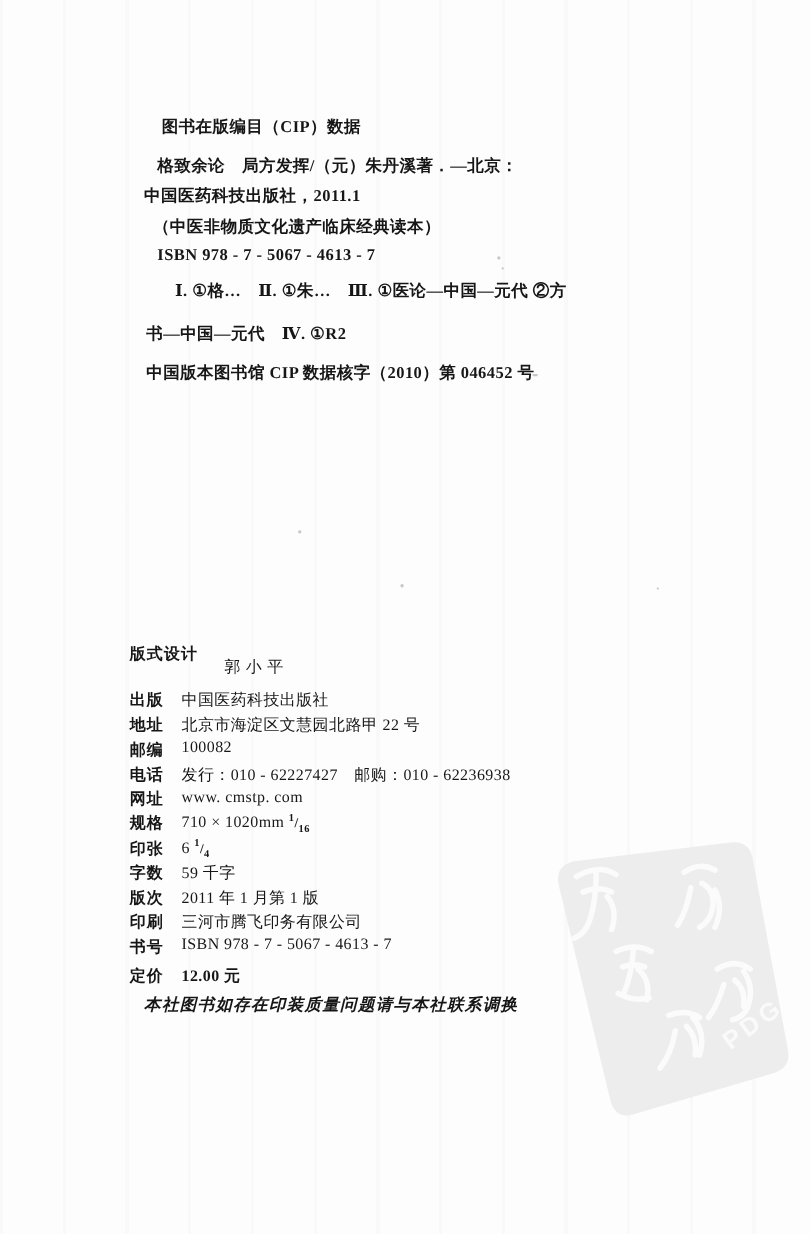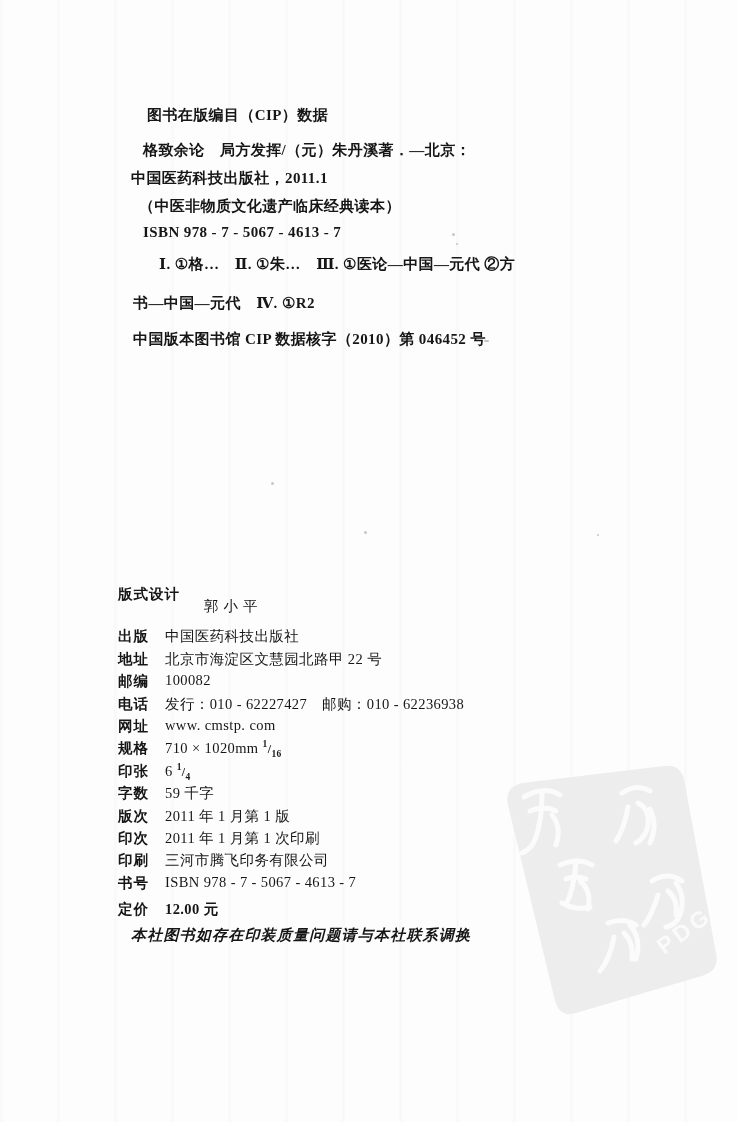--- a/index.html
+++ b/index.html
@@ -119,24 +119,20 @@
     </div>
     <div class="row">
       <span class="lbl">字数</span>
       <span class="val">59  千字</span>
     </div>
     <div class="row">
       <span class="lbl">版次</span>
       <span class="val">2011 年 1 月第 1 版</span>
     </div>
     <div class="row">
-      <span class="lbl">印次</span>
-      <span class="val">2011 年 1 月第 1 次印刷</span>
-    </div>
-    <div class="row">
       <span class="lbl">印刷</span>
       <span class="val">三河市腾飞印务有限公司</span>
     </div>
     <div class="row">
       <span class="lbl">书号</span>
       <span class="val">ISBN 978 - 7 - 5067 - 4613 - 7</span>
     </div>
     <div class="row row-price">
       <span class="lbl">定价</span>
       <span class="val">12.00 元</span>

